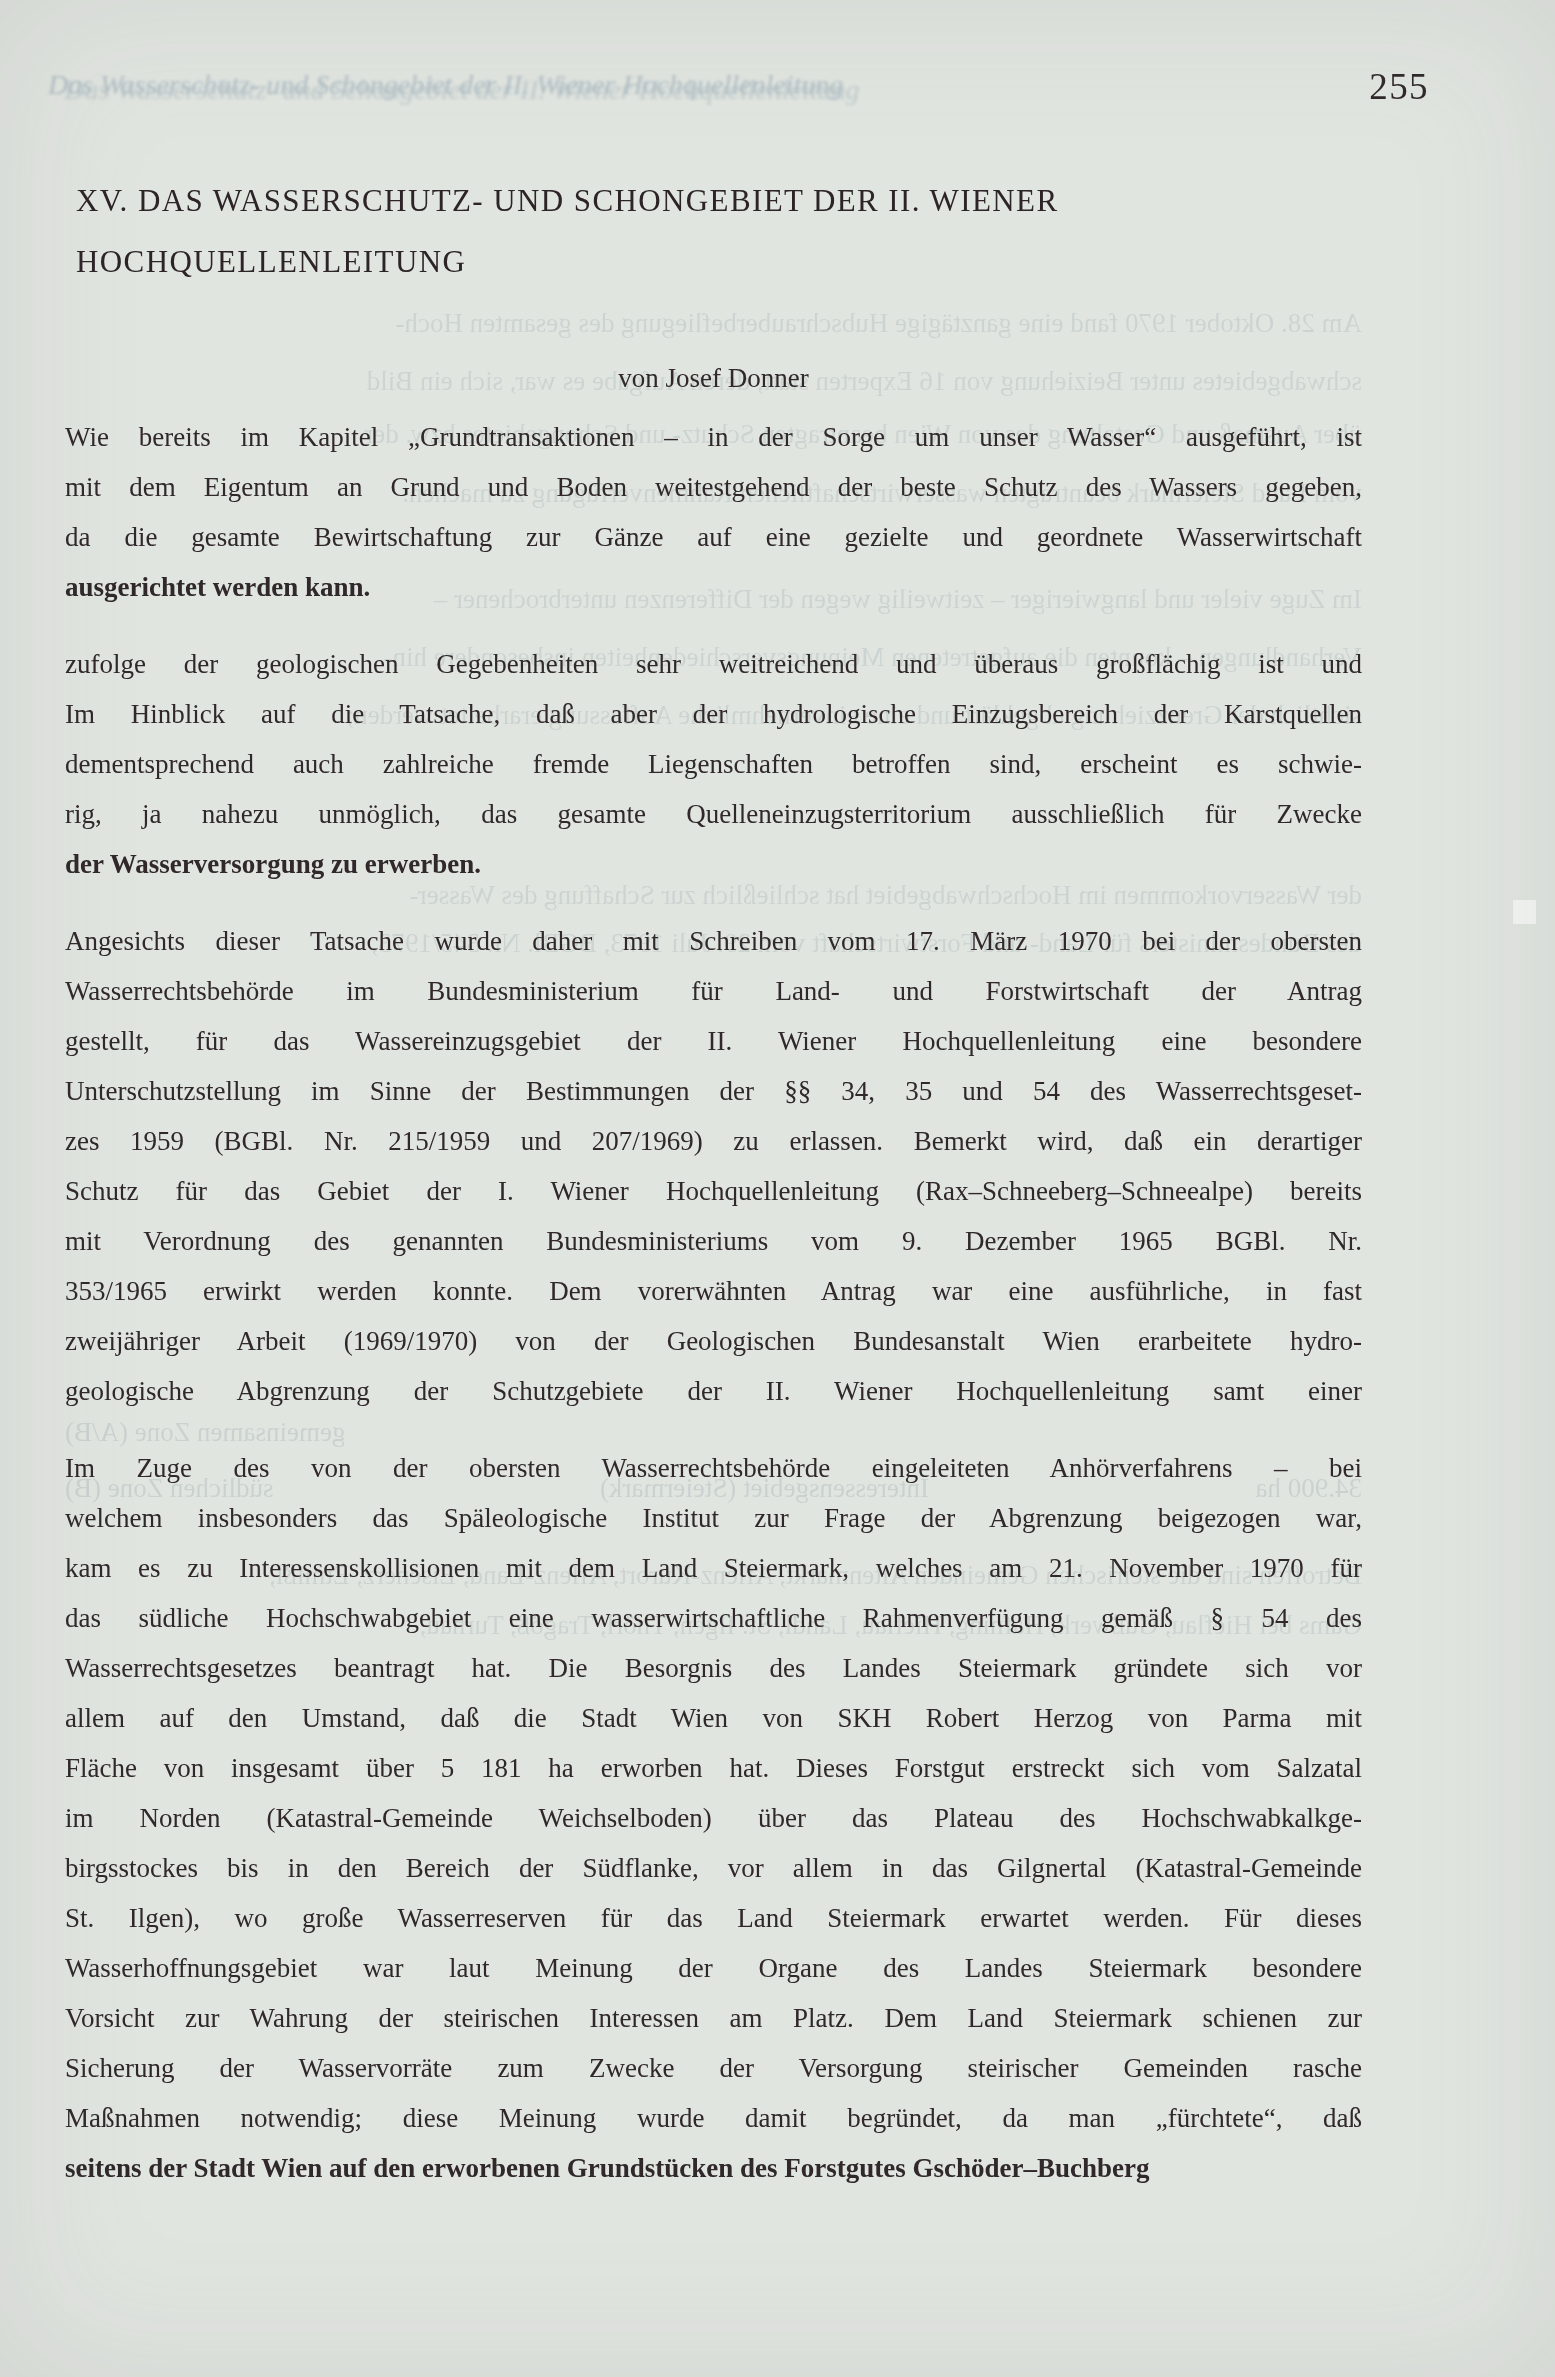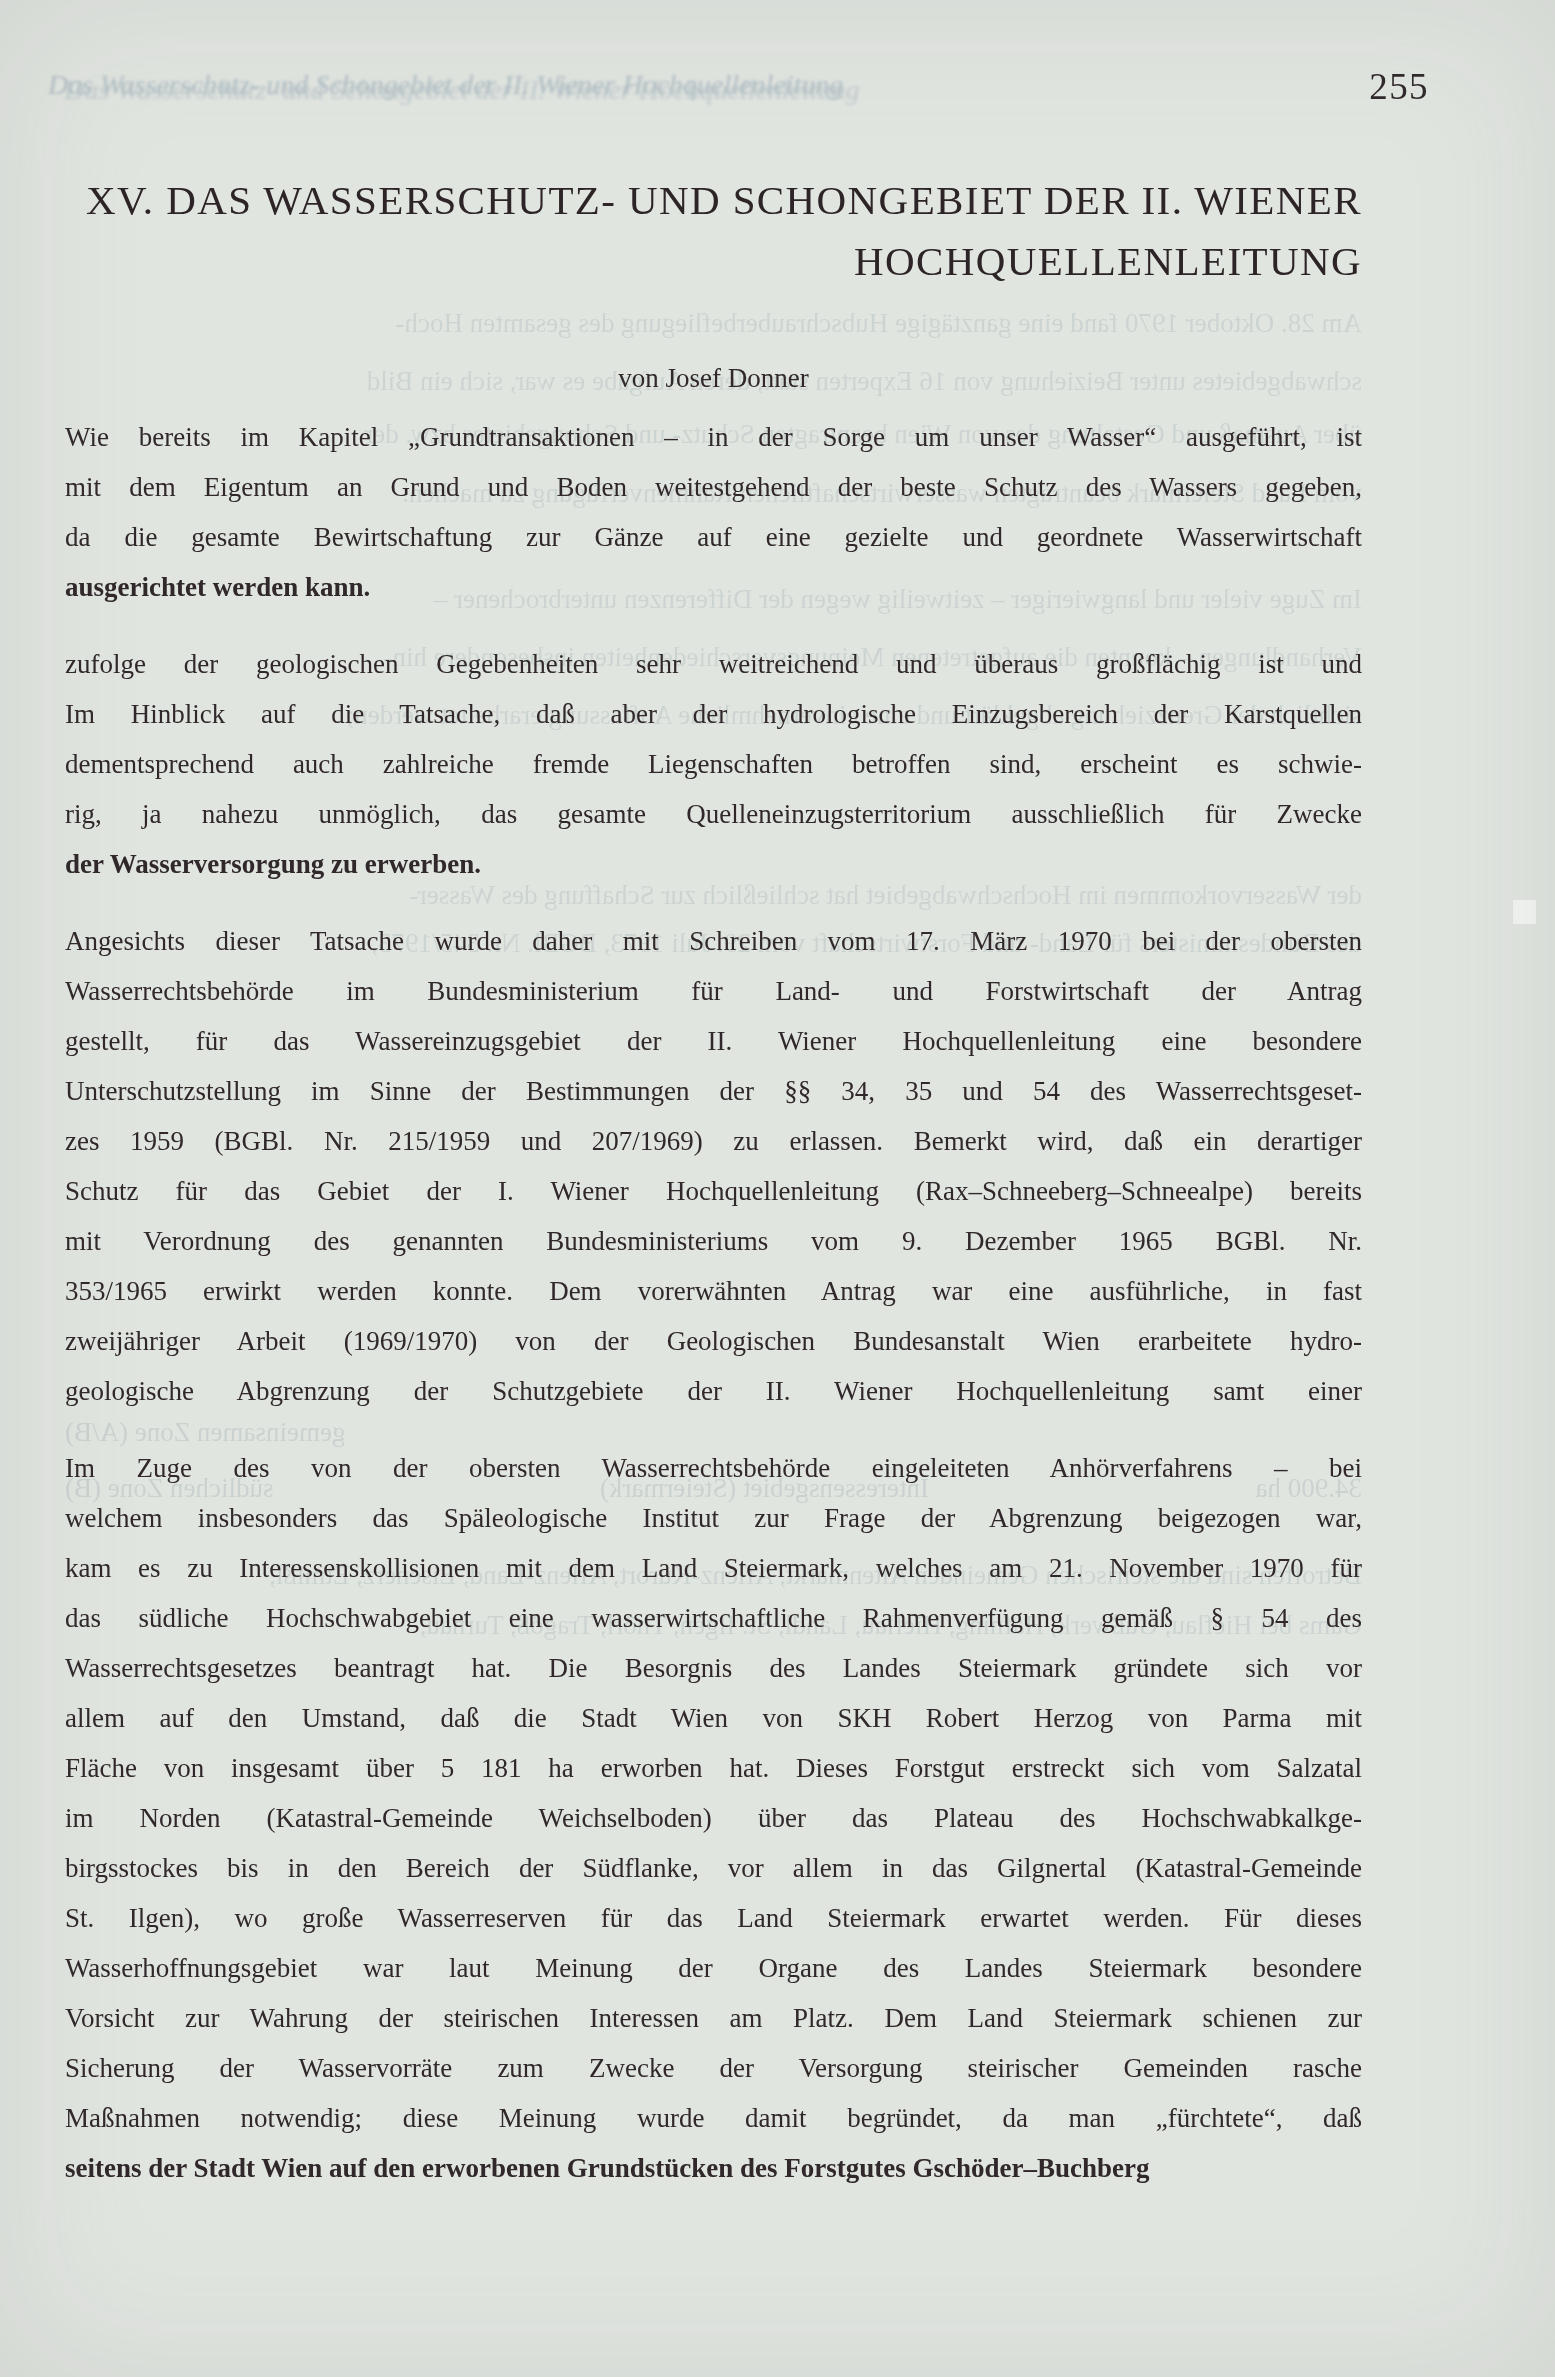--- a/index.html
+++ b/index.html
@@ -6,22 +6,22 @@
   body{
     width:1556px;height:2377px;position:relative;overflow:hidden;
     background:#e1e5e0;
     font-family:"Liberation Serif","DejaVu Serif",serif;
     color:#30282a;
   }
   .page{position:absolute;inset:0;}
   .page::after{content:"";position:absolute;inset:0;pointer-events:none;
     box-shadow:inset 0 0 149px rgba(110,120,110,0.14);}
   .pagenum{position:absolute;top:65px;right:127px;font-size:37px;letter-spacing:1.4px;}
-  .title{position:absolute;top:170px;left:65px;width:1297px;text-align:right;
-    font-size:41px;line-height:61px;letter-spacing:1.4px;color:#2c2426;}
+  .title{position:absolute;top:170px;left:76px;width:1297px;text-align:left;
+    font-size:31px;line-height:61px;letter-spacing:1.4px;color:#2c2426;}
   .byline{position:absolute;top:323px;left:65px;width:1297px;text-align:center;font-size:27px;margin-top:40px;}
   .textcol{position:absolute;top:412px;left:65px;width:1297px;font-size:27px;line-height:50px;}
   .para{margin:0;}
   .line{text-align:justify;text-align-last:justify;}
   .line.last{text-align-last:left;font-weight:bold;}
   
   .ghost{position:absolute;left:65px;width:1297px;font-size:27px;line-height:48px;
     color:#5d7888;opacity:0.15;transform:scaleX(-1);white-space:nowrap;overflow:hidden;
     pointer-events:none;}
   .ghost-row{display:flex;justify-content:space-between;white-space:nowrap;}

